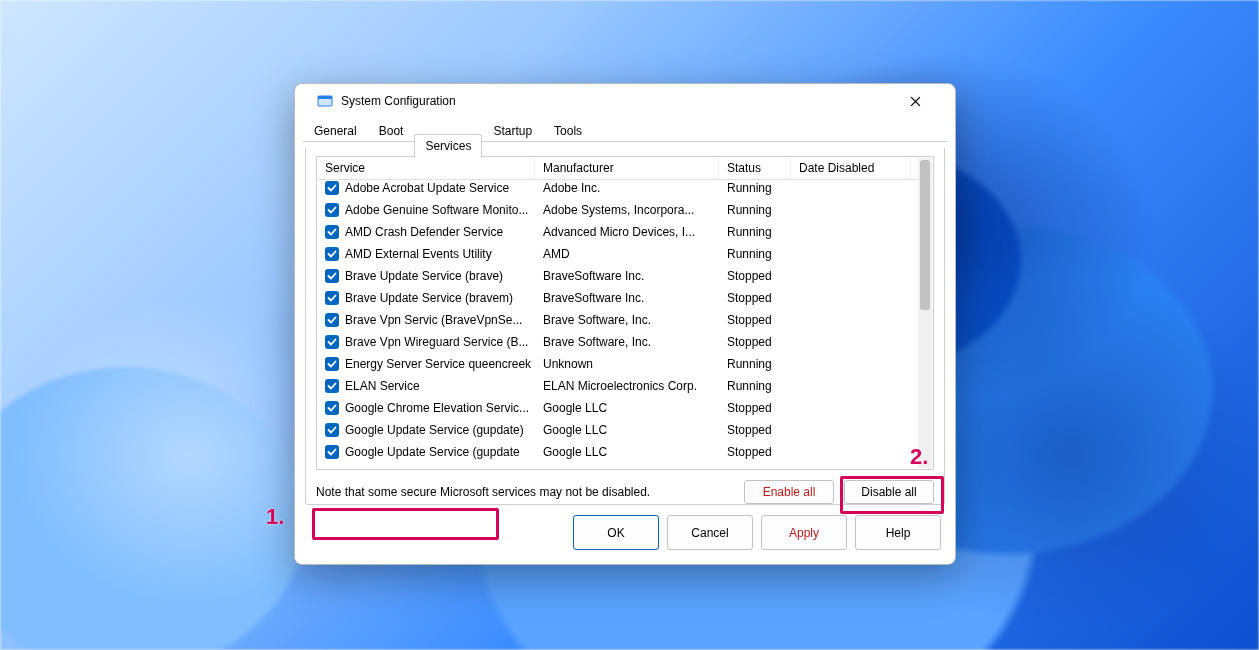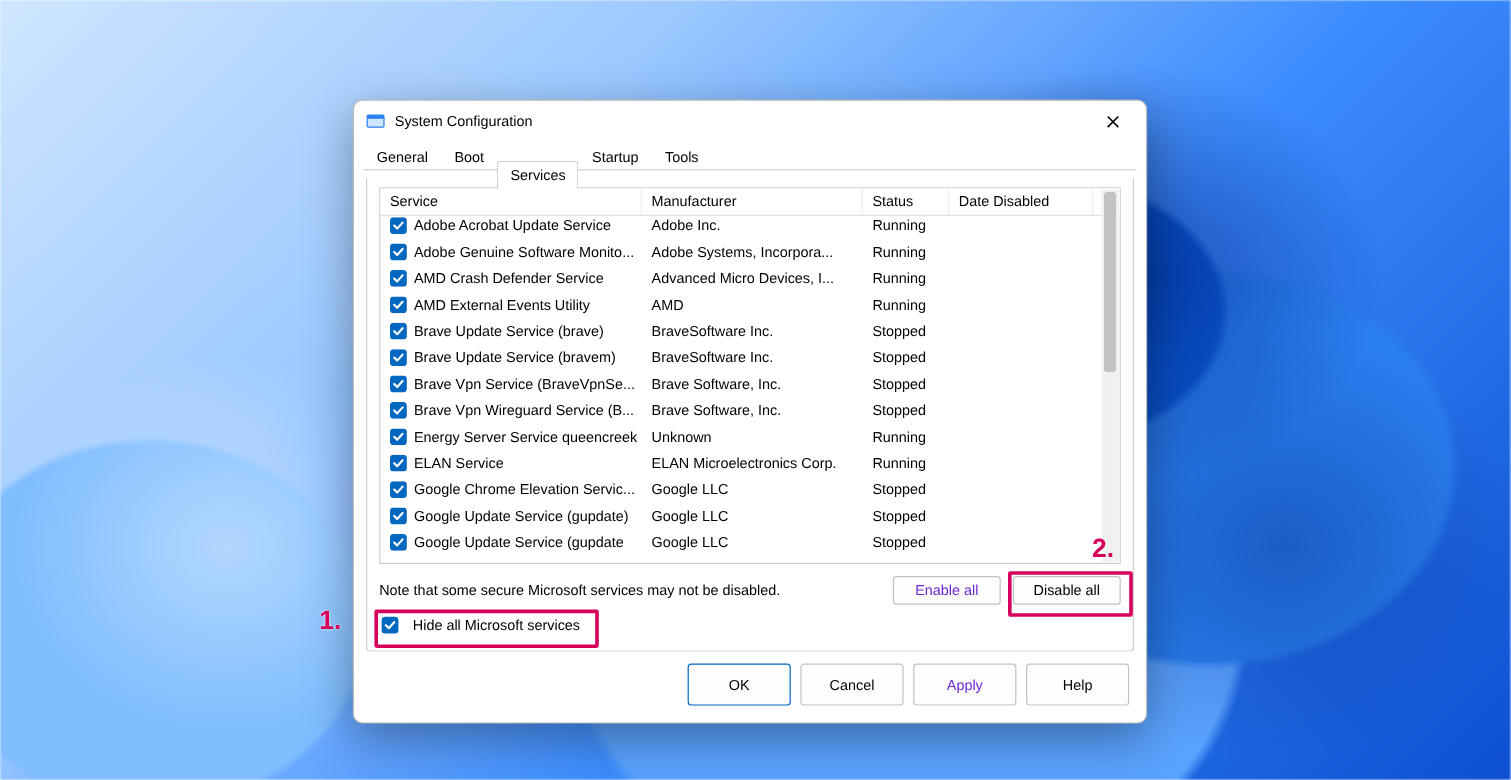--- a/index.html
+++ b/index.html
@@ -12,21 +12,21 @@
  linear-gradient(135deg,#cfe6ff 0%,#9cc9ff 30%,#3d8dff 60%,#0d4fd0 100%);
  filter:blur(1px);
 }
 .wallpaper::after{content:"";position:absolute;inset:0;background:
  radial-gradient(ellipse 600px 500px at 75% 35%,rgba(0,30,120,.5) 0%,transparent 35%),
  radial-gradient(ellipse 500px 450px at 85% 70%,rgba(0,30,120,.35) 0%,transparent 40%),
  radial-gradient(ellipse 400px 350px at 15% 70%,rgba(255,255,255,.4) 0%,transparent 45%);
 }
 
 .window{position:absolute;left:294px;top:83px;width:660px;background:#fff;border:1px solid #b9b9b9;border-radius:8px;box-shadow:0 12px 40px rgba(0,0,0,.35);}
-.titlebar{display:flex;align-items:center;height:34px;padding:0 6px;justify-content:space-between;}
+.titlebar{display:flex;align-items:center;height:34px;padding:0 18px;justify-content:space-between;}
 .titlebar .appicon{width:16px;height:16px;margin:0 8px 0 4px;display:inline-block;}
 .titlebar .appicon svg{display:block;}
 .titlebar .title{font-size:12px;}
 .titlebar .spacer{flex:1;}
 .closebtn{width:44px;height:30px;display:flex;align-items:center;justify-content:center;border-radius:4px;}
 .closebtn svg{width:11px;height:11px;}
 
 .tabsbar{display:flex;align-items:flex-end;padding:0 8px;gap:0;border-bottom:0;height:24px;position:relative;}
 .tabsbar::after{content:"";position:absolute;left:8px;right:8px;bottom:0;height:1px;background:#cfcfcf;z-index:0;}
 .tab{padding:4px 10px 4px;border:1px solid transparent;border-bottom:none;position:relative;z-index:1;background:transparent;cursor:default;}
@@ -46,21 +46,21 @@
 .chk{width:14px;height:14px;border-radius:3px;background:#0067c0;margin-right:6px;flex:none;display:flex;align-items:center;justify-content:center;}
 .chk svg{width:10px;height:10px;}
 .scrollbar{position:absolute;top:1px;right:1px;bottom:1px;width:14px;background:#f0f0f0;}
 .thumb{position:absolute;left:2px;right:2px;top:2px;height:150px;background:#c2c2c2;border-radius:3px;}
 
 .note-row{display:flex;align-items:center;margin-top:10px;gap:10px;}
 .note-row .note{flex:1;}
 .note-row .btn{width:90px;height:24px;}
 .hidechk-row{margin:8px 0 12px;}
 .btn{border:1px solid #c2c2c2;background:#fdfdfd;border-radius:3px;padding:3px 0;text-align:center;cursor:default;font-family:inherit;font-size:12px;}
-.btn.disabled{color:#6d28d9;}
+.btn.disabled{color:#b91c1c;}
 .hidechk{display:inline-flex;align-items:center;gap:6px;padding:2px 6px 2px 2px;}
 
 .actions{display:flex;justify-content:flex-end;gap:8px;padding:10px 14px 14px;}
 .actions .btn{width:86px;height:35px;}
 .btn.primary{border-color:#0067c0;}
 
 .anno{position:absolute;font:700 22px/1 "Segoe UI",sans-serif;color:#d6005a;text-shadow:0 0 2px #fff;}
 .anno-box{position:absolute;border:3px solid #d6005a;border-radius:2px;pointer-events:none;}
 </style>
 </head>
@@ -180,21 +180,21 @@
             <div class="cell c-sts">Stopped</div>
             <div class="cell c-dd"></div>
           </div>
           <div class="row">
             <div class="cell c-svc">
               <span class="chk">
                 <svg viewBox="0 0 10 10">
                   <path d="M1.5 5 L4 7.5 L8.5 2.5" stroke="#fff" stroke-width="1.8" fill="none" stroke-linecap="round" stroke-linejoin="round"></path>
                 </svg>
               </span>
-              <span>Brave Vpn Service (BraveVpnSe...</span>
+              <span>Brave Vpn Servic (BraveVpnSe...</span>
             </div>
             <div class="cell c-mfr">Brave Software, Inc.</div>
             <div class="cell c-sts">Stopped</div>
             <div class="cell c-dd"></div>
           </div>
           <div class="row">
             <div class="cell c-svc">
               <span class="chk">
                 <svg viewBox="0 0 10 10">
                   <path d="M1.5 5 L4 7.5 L8.5 2.5" stroke="#fff" stroke-width="1.8" fill="none" stroke-linecap="round" stroke-linejoin="round"></path>
@@ -276,30 +276,20 @@
         <div class="thumb"></div>
       </div>
     </div>
 
     <div class="note-row">
       <span class="note">Note that some secure Microsoft services may not be disabled.</span>
       <button class="btn disabled">Enable all</button>
       <button class="btn" id="disable-all-btn">Disable all</button>
     </div>
 
-    <div class="hidechk-row">
-      <span class="hidechk" id="hidechk">
-        <span class="chk">
-          <svg viewBox="0 0 10 10">
-              <path d="M1.5 5 L4 7.5 L8.5 2.5" stroke="#fff" stroke-width="1.8" fill="none" stroke-linecap="round" stroke-linejoin="round"></path>
-            </svg>
-        </span>
-        <span>Hide all Microsoft services</span>
-      </span>
-    </div>
   </div>
 
   <div class="actions">
     <button class="btn primary">OK</button>
     <button class="btn">Cancel</button>
     <button class="btn disabled">Apply</button>
     <button class="btn">Help</button>
   </div>
 </div>
 

